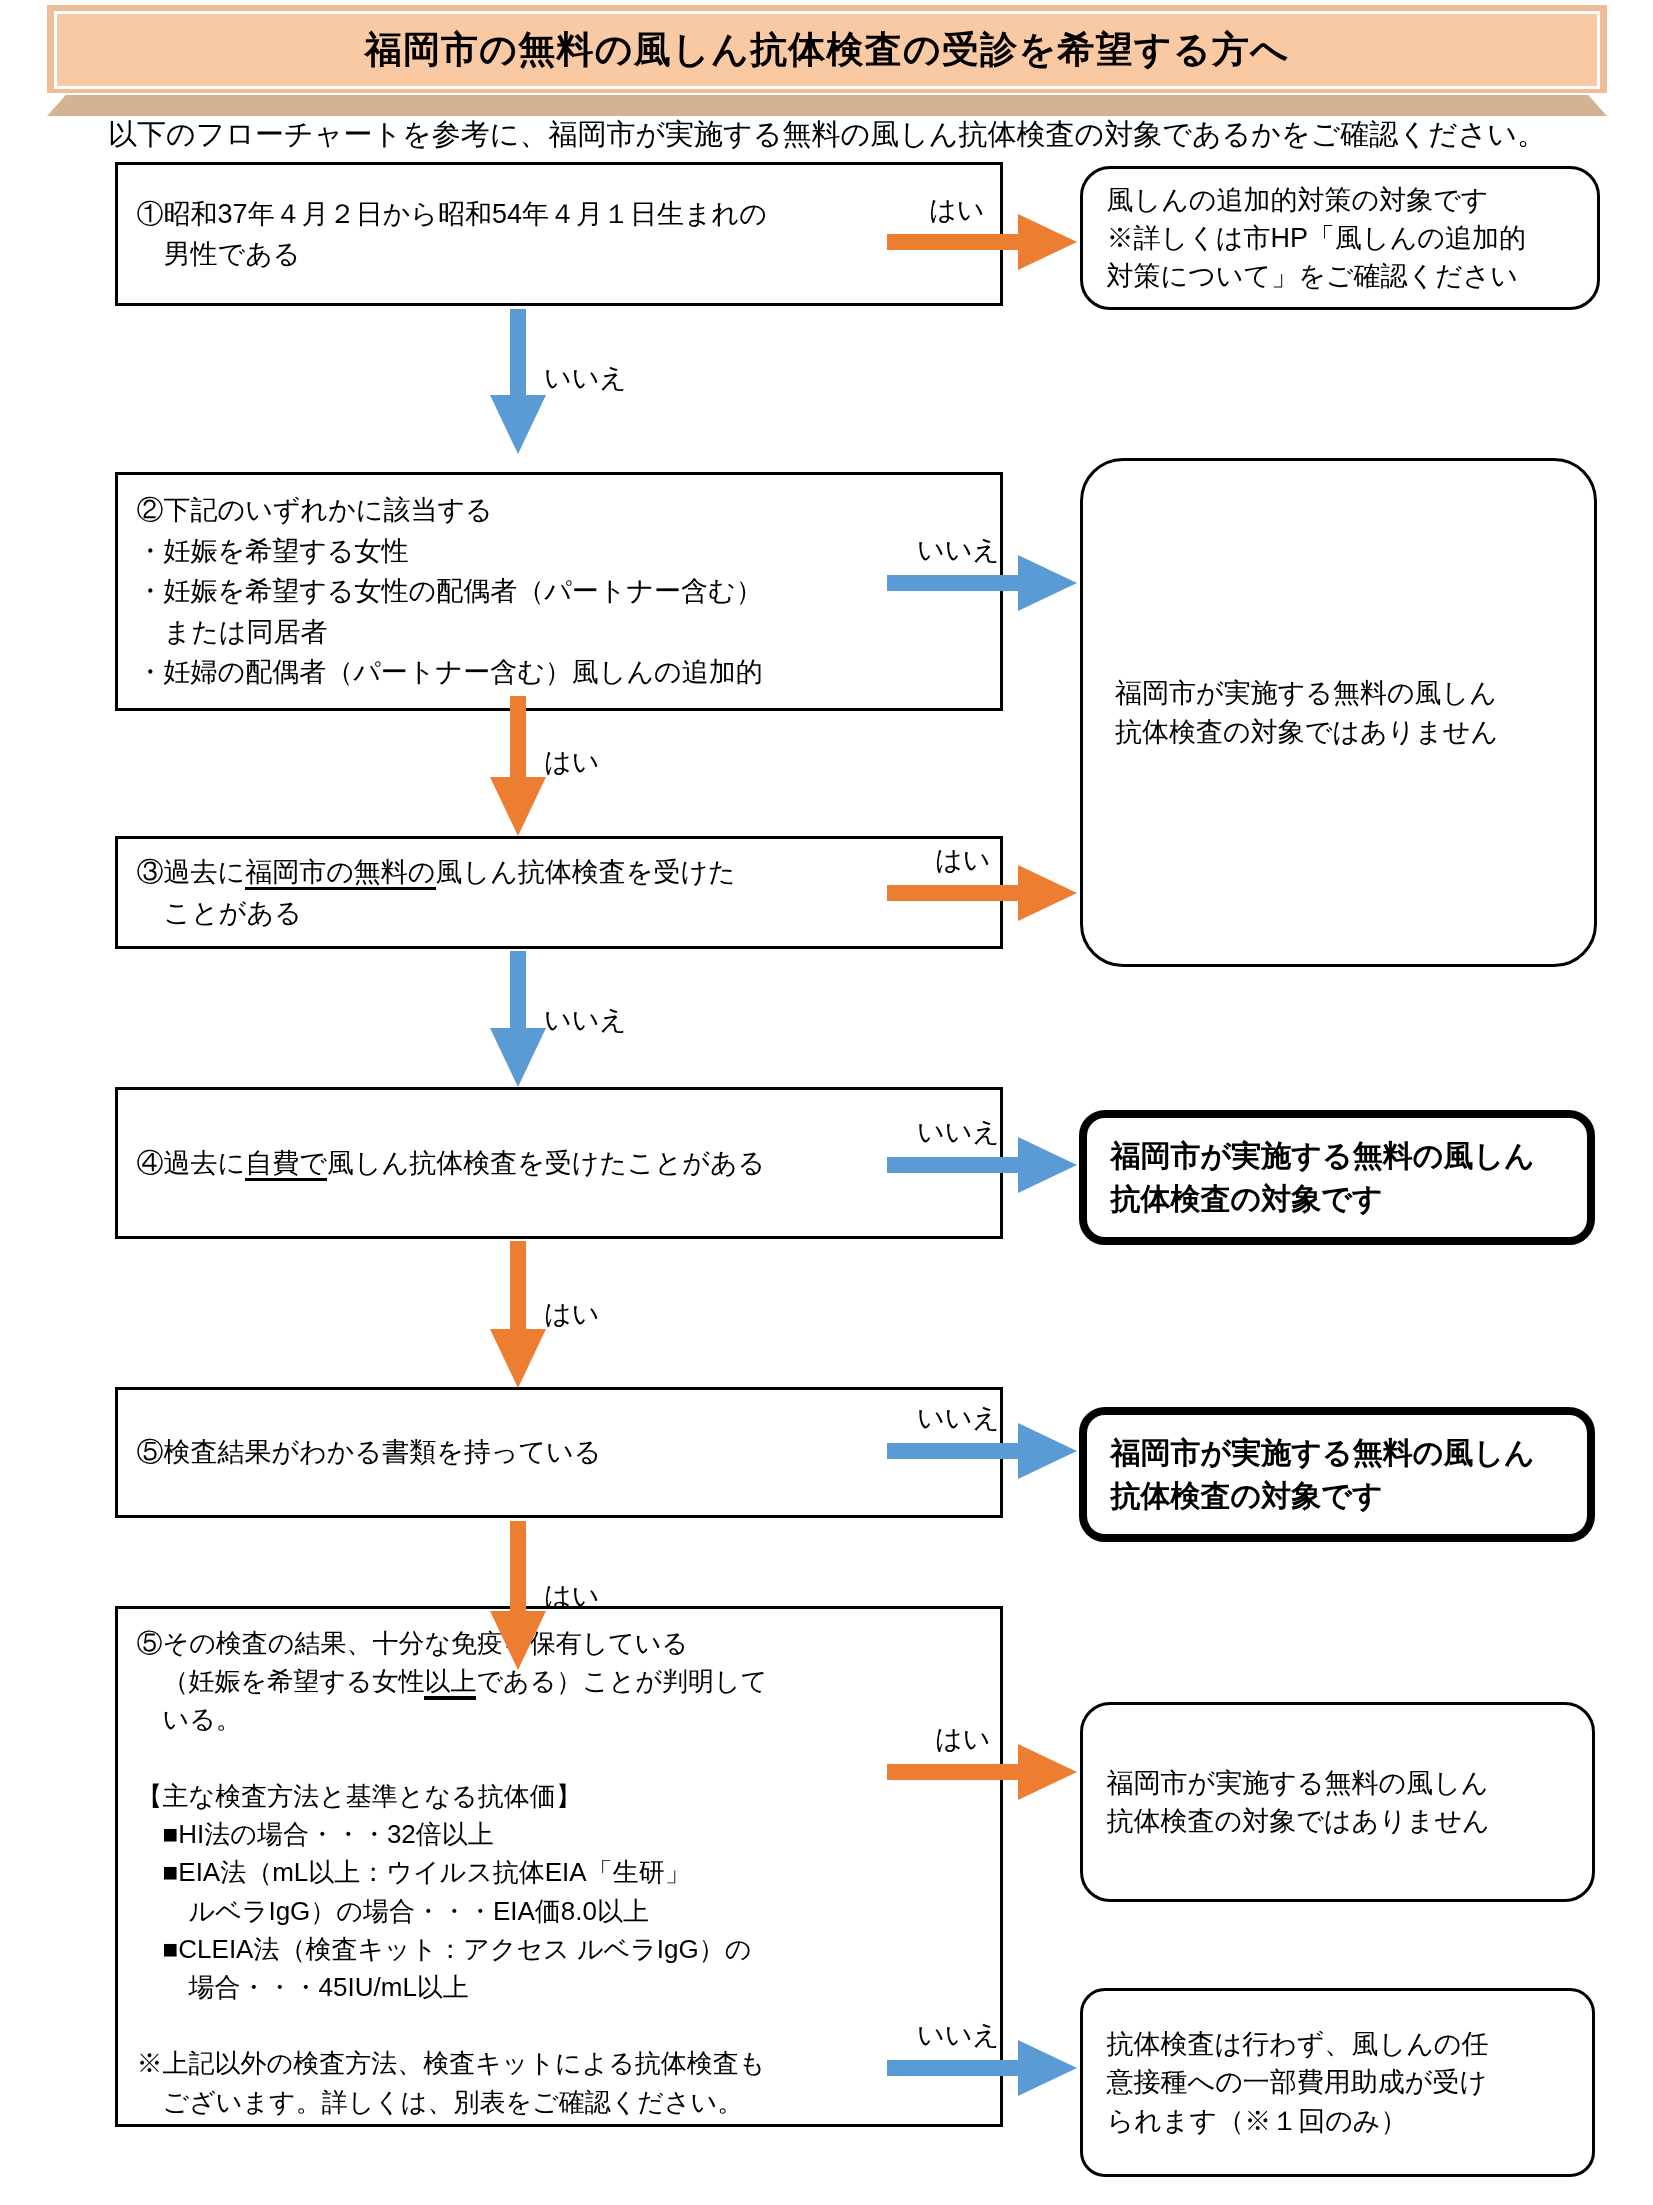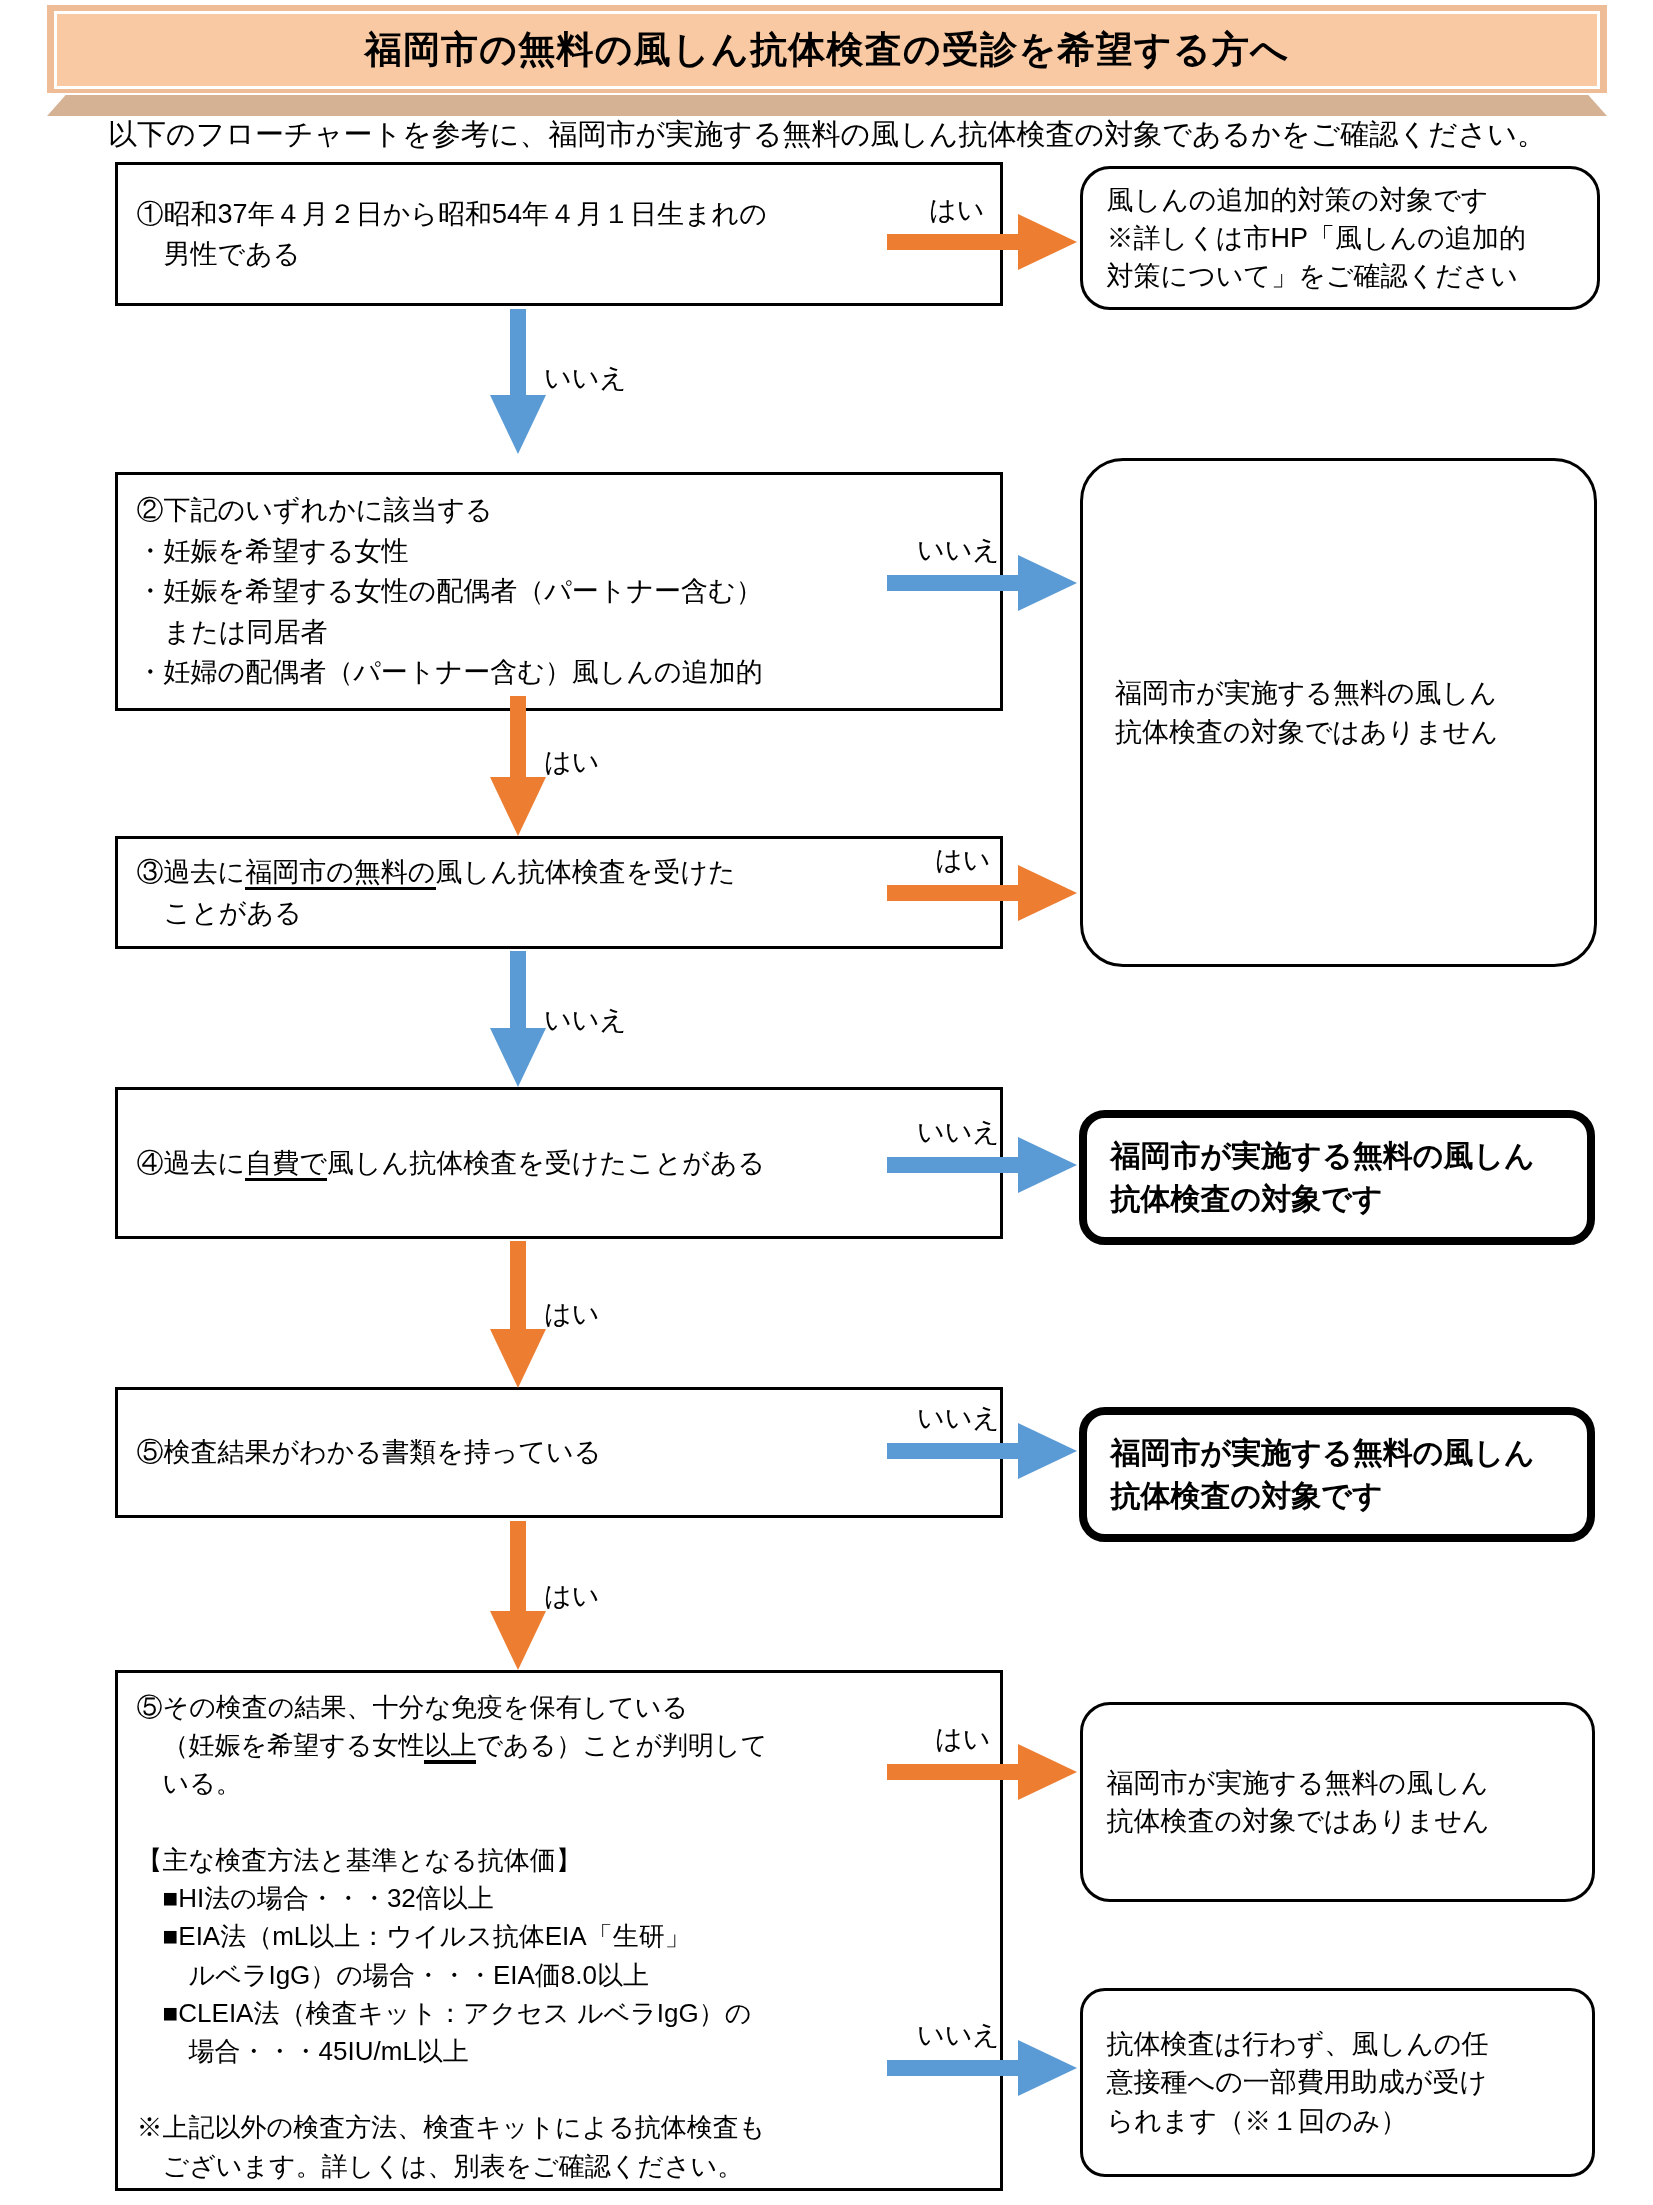--- a/index.html
+++ b/index.html
@@ -82,21 +82,21 @@
   </div>
 
   <div class="box" style="top:1087px; height:152px;">
     <div><span>④過去に</span><span class="ul">自費で</span><span>風しん抗体検査を受けたことがある</span></div>
   </div>
 
   <div class="box" style="top:1387px; height:131px;">
     <div>⑤検査結果がわかる書類を持っている</div>
   </div>
 
-  <div class="box q6" style="top:1670px; height:521px; justify-content:flex-start; padding-top:15px;">
+  <div class="box q6" style="top:1606px; height:521px; justify-content:flex-start; padding-top:15px;">
     <div>⑤その検査の結果、十分な免疫を保有している</div>
     <div><span>　（妊娠を希望する女性</span><span class="ul2">以上</span><span>である）ことが判明して</span></div>
     <div>　いる。</div>
     <div> </div>
     <div>【主な検査方法と基準となる抗体価】</div>
     <div>　■HI法の場合・・・32倍以上</div>
     <div>　■EIA法（mL以上：ウイルス抗体EIA「生研」</div>
     <div>　　ルベラIgG）の場合・・・EIA価8.0以上</div>
     <div>　■CLEIA法（検査キット：アクセス ルベラIgG）の</div>
     <div>　　場合・・・45IU/mL以上</div>

